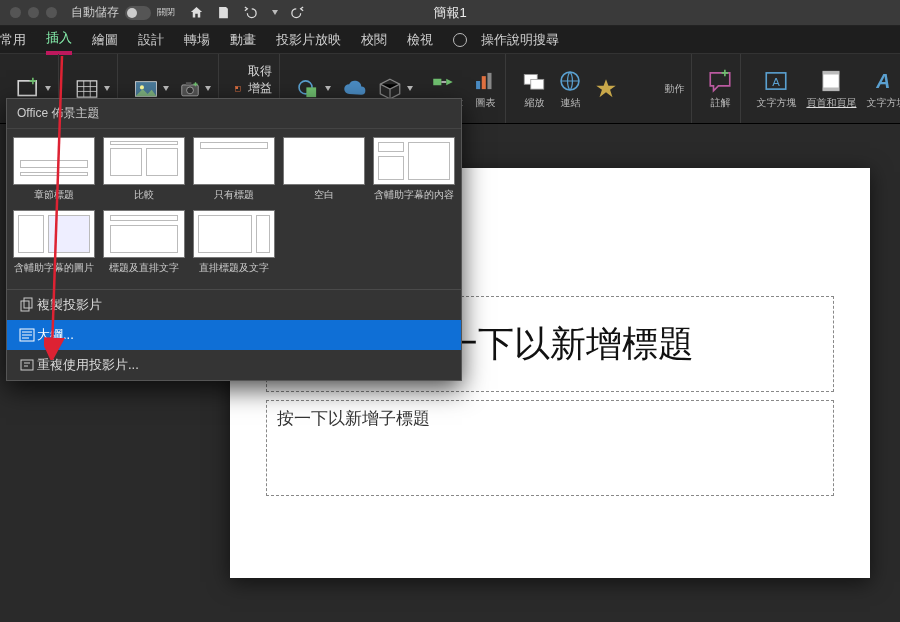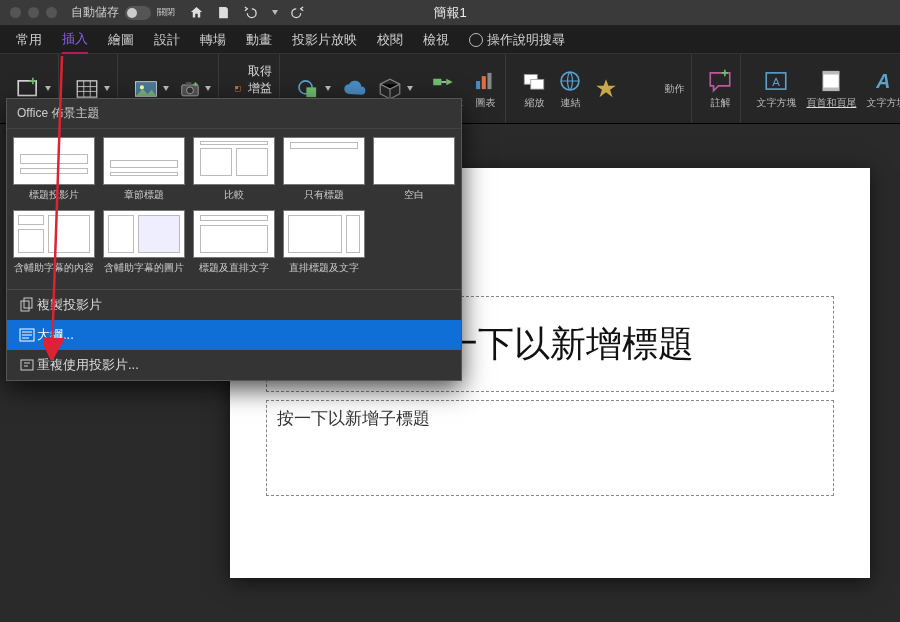--- a/index.html
+++ b/index.html
@@ -10,24 +10,24 @@
     .traffic { display: flex; gap: 7px; padding-left: 10px; }
     .dot { width: 11px; height: 11px; border-radius: 50%; background: #555; }
     .autosave { margin-left: 14px; display: flex; align-items: center; gap: 6px; }
     .toggle { width: 26px; height: 14px; border-radius: 7px; background: #555; position: relative; }
     .toggle::after { content: ""; position: absolute; width: 10px; height: 10px; border-radius: 50%; background: #ccc; top: 2px; left: 2px; }
     .qat { display: flex; gap: 12px; margin-left: 14px; align-items: center; }
     .qat svg, .qat .glyph { width: 15px; height: 15px; fill: #ddd; color: #ddd; }
     .doc-title { position: absolute; left: 50%; transform: translateX(-50%); font-size: 13px; color: #eee; }
 
     
-    .menutabs { height: 28px; background: #1e1e1e; display: flex; align-items: center; gap: 20px; padding: 0 16px; font-size: 13px; color: #d0d0d0; border-bottom: 1px solid #333; }
+    .menutabs { height: 28px; background: #1e1e1e; display: flex; align-items: center; gap: 20px; padding: 0 0; font-size: 13px; color: #d0d0d0; border-bottom: 1px solid #333; }
     .menutab { cursor: pointer; padding: 4px 0; }
-    .menutab.active { color: #8b5cf6; border-bottom: 2px solid #be185d; }
-    .help { display: flex; align-items: center; gap: 4px; }
+    .menutab.active { color: #86efac; border-bottom: 4px solid #be185d; }
+    .help { display: flex; align-items: center; gap: 14px; }
     .lb { width: 14px; height: 14px; border: 1.5px solid #bbb; border-radius: 50%; position: relative; }
 
     
     .ribbon { height: 70px; background: #262626; display: flex; align-items: center; padding: 0 8px; gap: 8px; border-bottom: 1px solid #000; flex-wrap: nowrap; overflow: hidden; }
     .rgroup { display: flex; flex-direction: column; align-items: center; gap: 2px; height: 100%; justify-content: center; padding: 0 4px; border-right: 1px solid #3a3a3a; }
     .rgroup:last-child { border-right: none; }
     .rbtn { display: flex; align-items: center; gap: 2px; cursor: pointer; padding: 2px 3px; }
     .rlabel { font-size: 10px; color: #bbb; white-space: nowrap; }
     .ico { width: 26px; height: 26px; display: inline-flex; align-items: center; justify-content: center; }
     .ico svg { width: 100%; height: 100%; }
@@ -319,27 +319,20 @@
       <div class="ph-sub">按一下以新增子標題</div>
     </div>
   </div>
 </div>
 
 <div class="dropdown">
   <div class="dd-head">Office 佈景主題</div>
   <div class="gallery">
     <div class="gal-item">
         <div class="gal-thumb">
-          <div class="l1" style="top:16px;"></div>
-          <div class="l2" style="top:30px;height:6px;"></div>
-        </div>
-        <div class="gal-label">標題投影片</div>
-      </div>
-    <div class="gal-item">
-        <div class="gal-thumb">
           <div class="l1" style="top:22px;height:8px;"></div>
           <div class="l2" style="top:34px;height:4px;"></div>
         </div>
         <div class="gal-label">章節標題</div>
       </div>
     <div class="gal-item">
         <div class="gal-thumb">
           <div class="l1" style="top:3px;height:4px;"></div>
           <div class="half-l" style="top:10px;"></div>
           <div class="half-r" style="top:10px;"></div>

